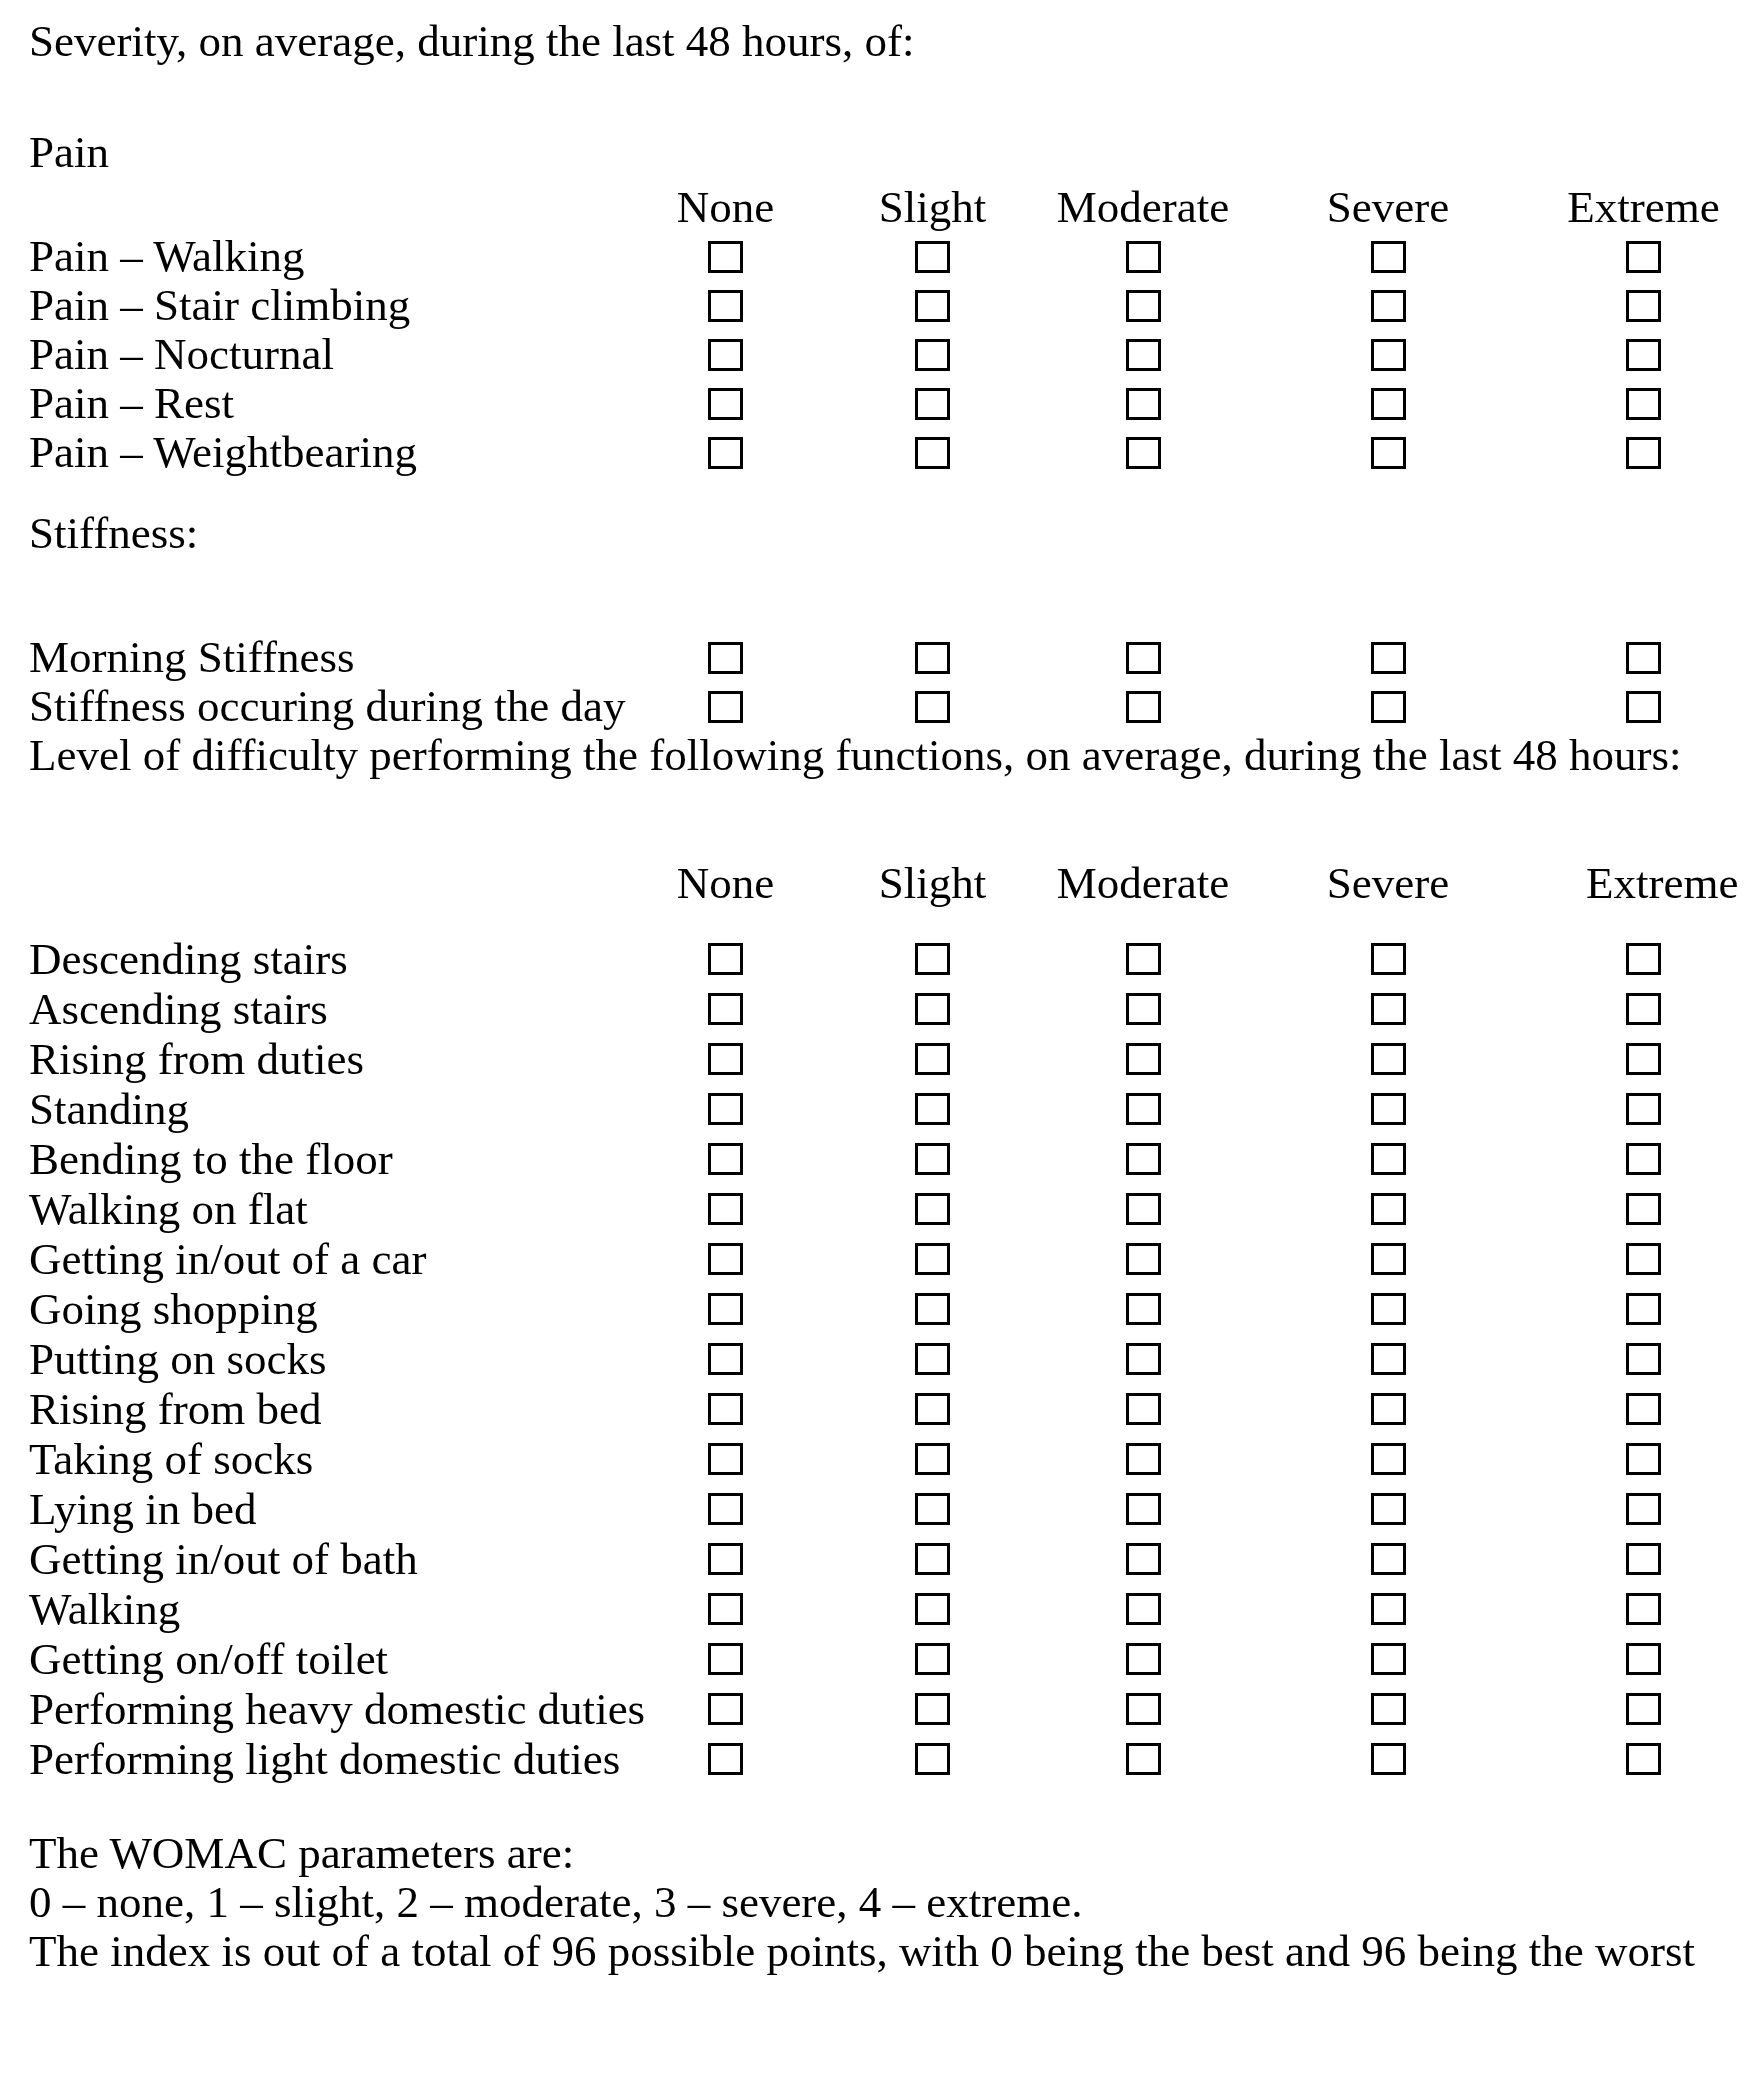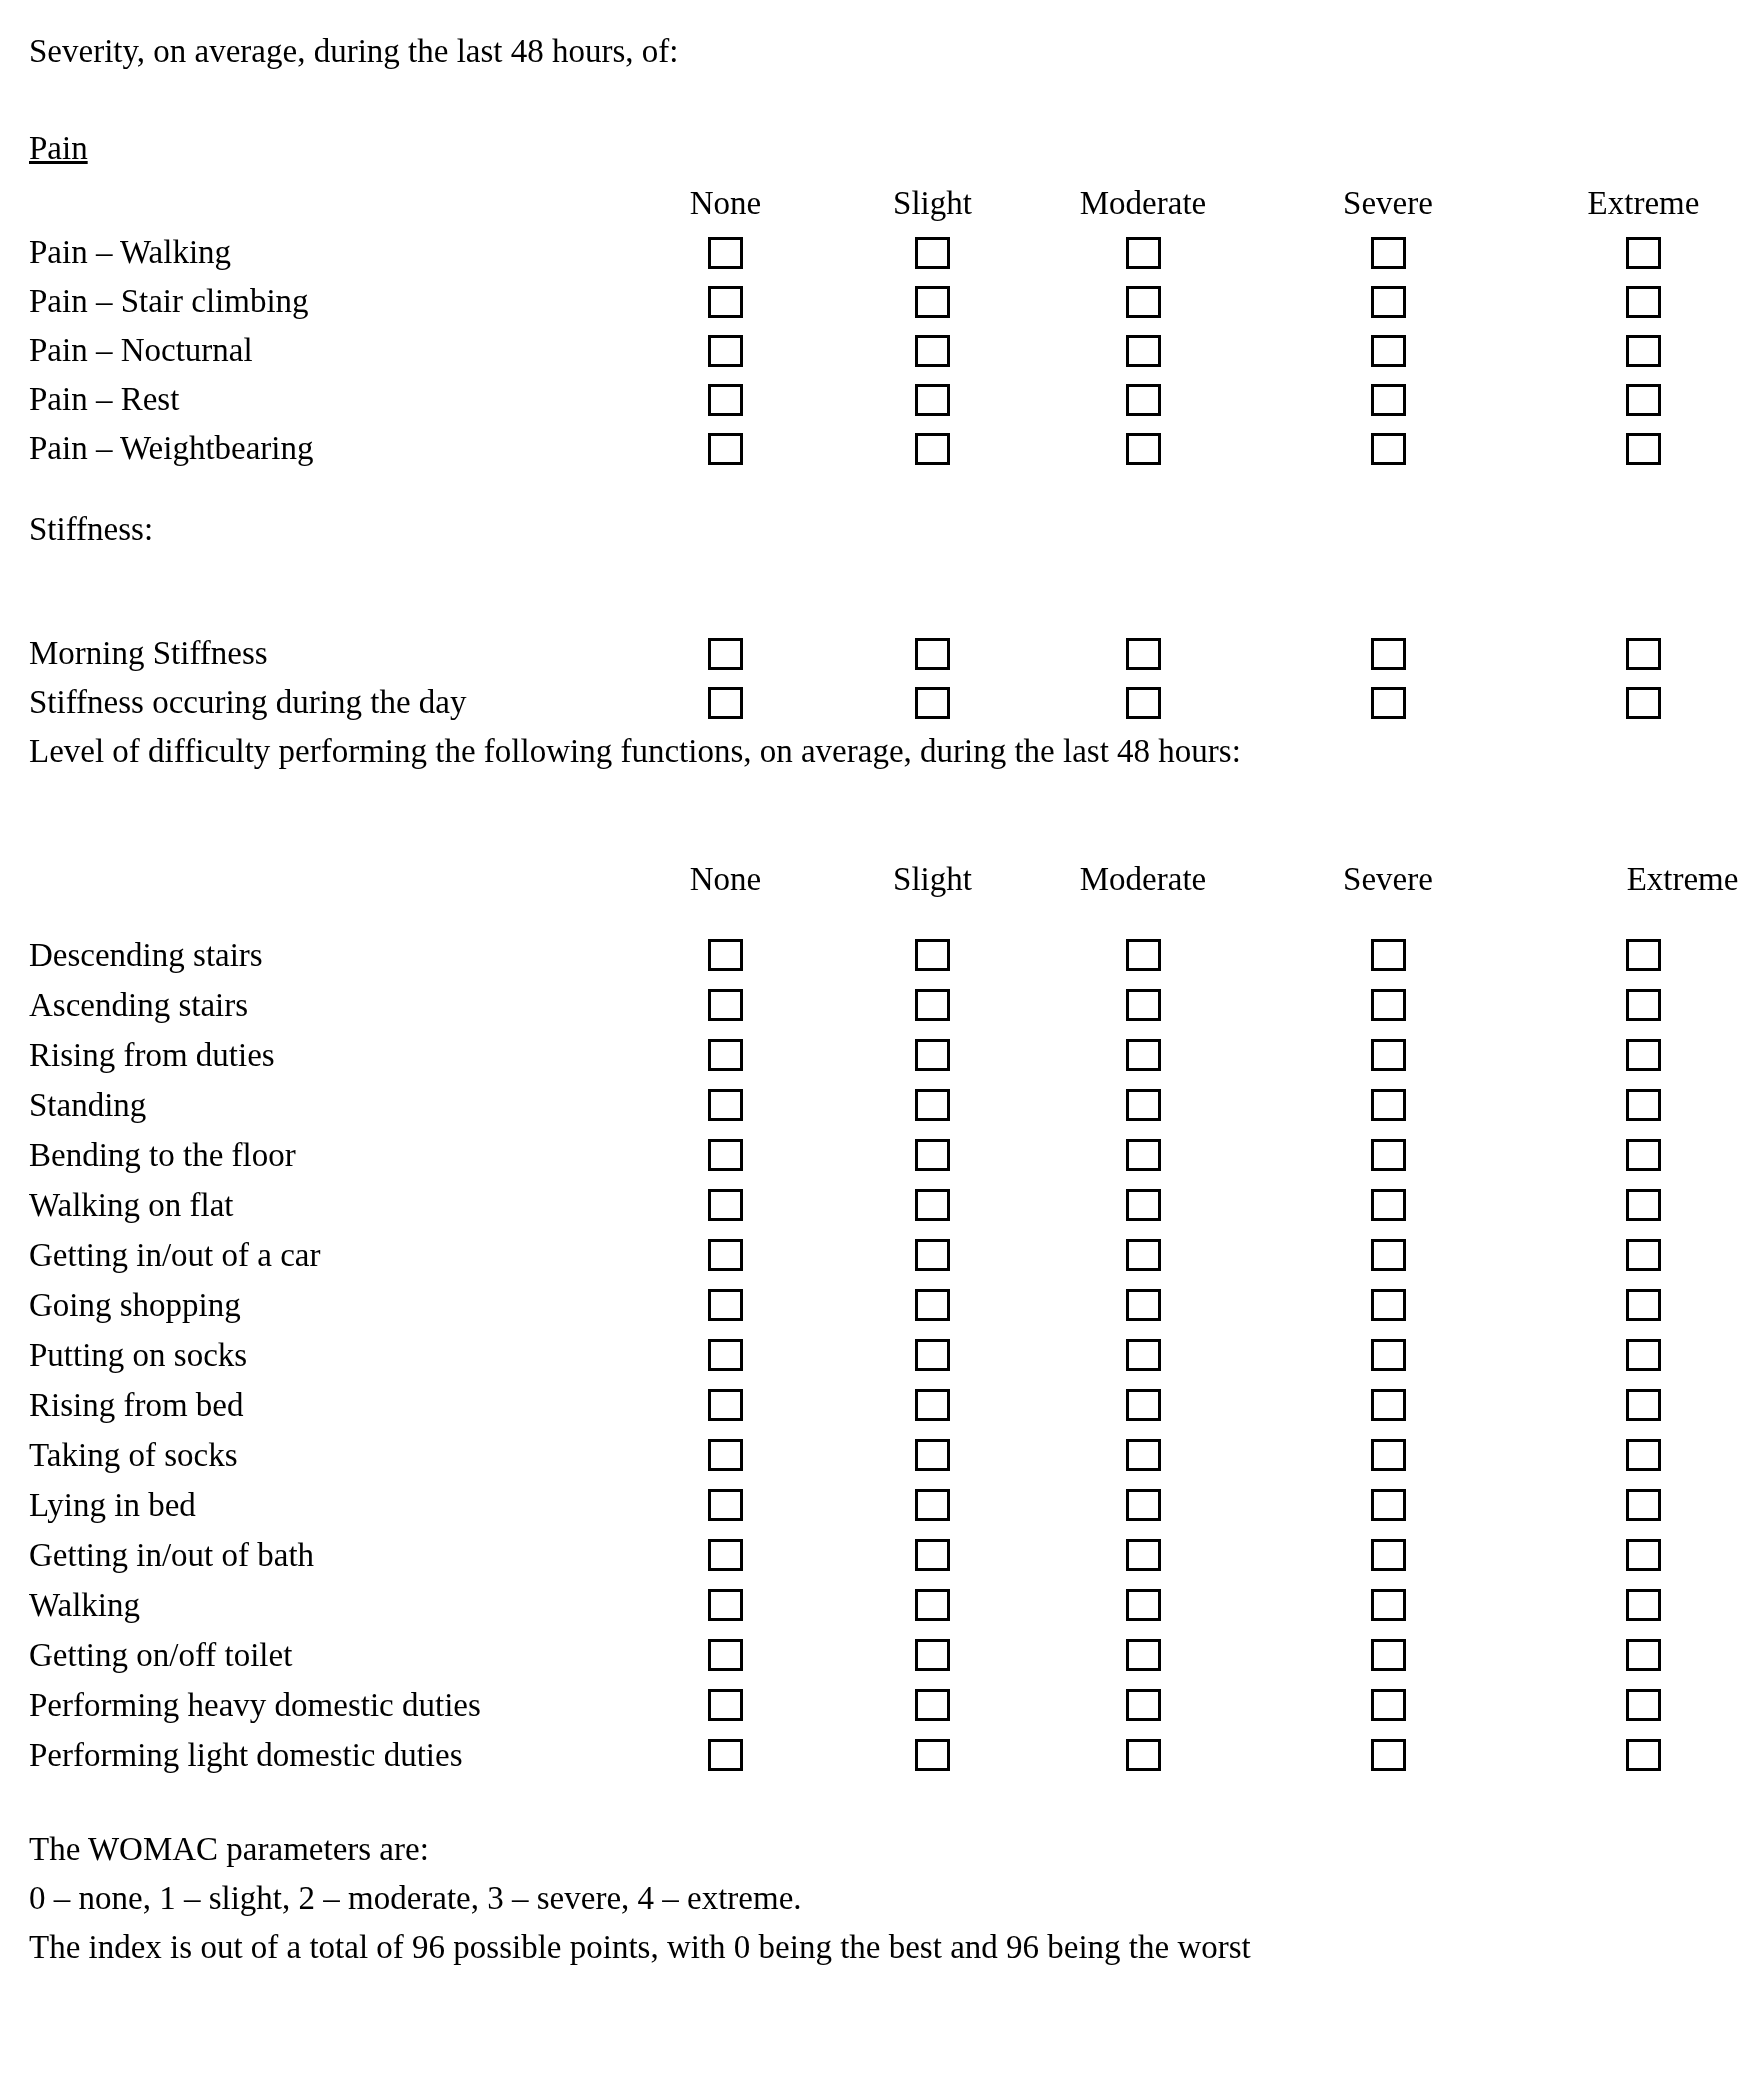--- a/index.html
+++ b/index.html
@@ -7,23 +7,23 @@
     padding: 0;
     background: #ffffff;
   }
   .page {
     position: relative;
     width: 1762px;
     height: 2077px;
     background: #ffffff;
     color: #000000;
     font-family: "Liberation Serif", "DejaVu Serif", serif;
-    font-size: 33px;
+    font-size: 45px;
     box-sizing: border-box;
-    padding-top: 27px;
+    padding-top: 17px;
     overflow: hidden;
   }
   .line {
     line-height: 49px;
     height: 49px;
     white-space: nowrap;
     padding-left: 29px;
   }
   .grid {
     display: grid;
@@ -49,21 +49,21 @@
   }
   .checkbox {
     display: inline-block;
     width: 29px;
     height: 26px;
     border: 3.8px solid #000000;
     background: #ffffff;
     justify-self: center;
   }
   
-  .heading-pain   { margin-top: 48px; text-decoration: underline; }
+  .heading-pain   { margin-top: 62px; }
   .pain-header    { margin-top: 6.3px; }
   .heading-stiff  { margin-top: 32px; }
   .stiffness-rows { margin-top: 75px; }
   .heading-func   { }
   .func-header    { margin-top: 79px; }
   .func-rows      { margin-top: 26px; }
   .footer         { margin-top: 45px; }
 </style>
 </head>
 <body>

